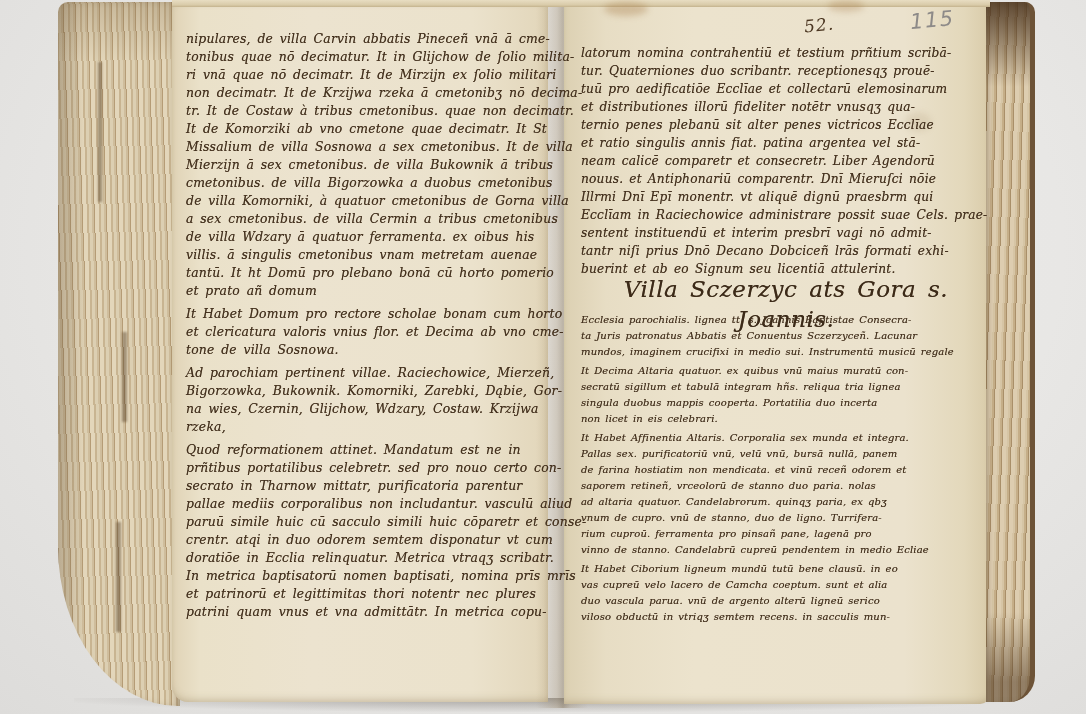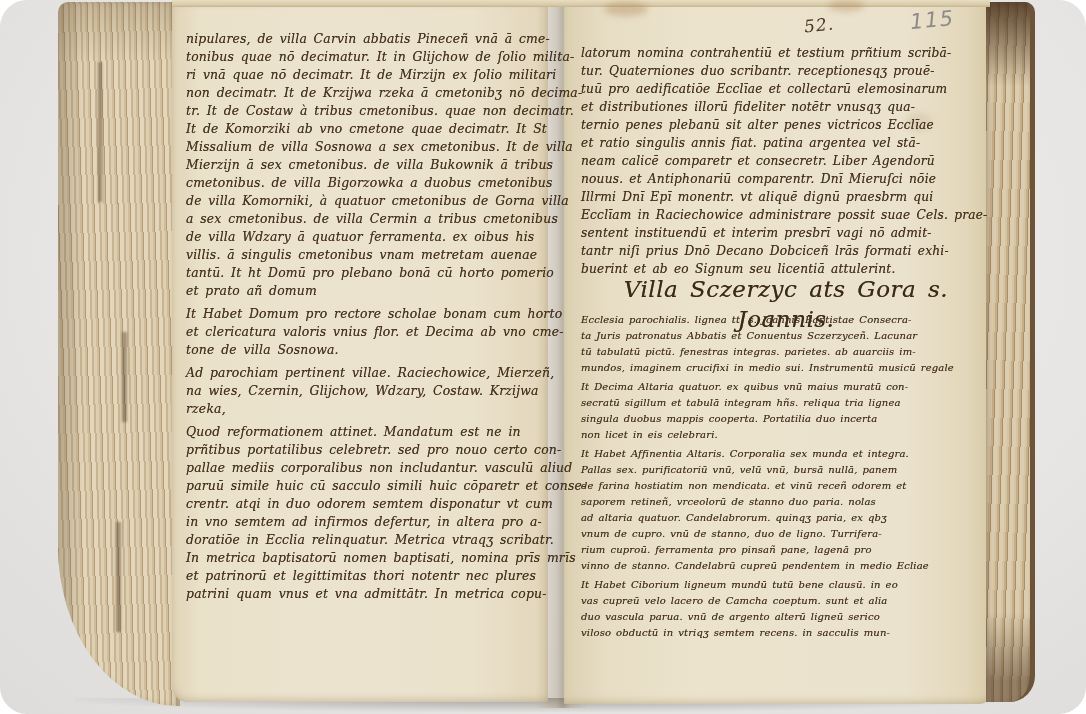--- a/index.html
+++ b/index.html
@@ -2,21 +2,20 @@
 <html><head>
 <meta charset="utf-8">
 <style>
   html,body{margin:0;padding:0;}
   .scene{
     position:relative;
     width:1086px;height:714px;
     overflow:hidden;
     background:radial-gradient(ellipse at 55% 35%, #ecebe9 0%, #e8e7e5 55%, #dddcda 100%);
     font-family:"DejaVu Serif", serif;
-    border-radius:27px;
   }
   
   .book-shadow{
     position:absolute;left:74px;top:698px;width:932px;height:14px;
     background:radial-gradient(ellipse at 50% 0%, rgba(110,105,100,.55) 0%, rgba(110,105,100,0) 75%);
   }
   .edge-left{
     position:absolute;left:58px;top:2px;width:122px;height:704px;
     border-radius:10px 0 0 120px / 10px 0 0 160px;
     background:
@@ -134,30 +133,31 @@
         <div class="ms-line">tantū. It ht Domū pro plebano bonā cū horto pomerio</div>
         <div class="ms-line">et prato añ domum</div>
       </div>
       <div class="ms-para">
         <div class="ms-line">It Habet Domum pro rectore scholae bonam cum horto</div>
         <div class="ms-line">et clericatura valoris vnius flor. et Decima ab vno cme-</div>
         <div class="ms-line">tone de villa Sosnowa.</div>
       </div>
       <div class="ms-para">
         <div class="ms-line">Ad parochiam pertinent villae. Raciechowice, Mierzeñ,</div>
+        <div class="ms-line">Bigorzowka, Bukownik. Komorniki, Zarebki, Dąbie, Gor-</div>
         <div class="ms-line">na wies, Czernin, Glijchow, Wdzary, Costaw. Krzijwa</div>
         <div class="ms-line">rzeka,</div>
       </div>
       <div class="ms-para">
         <div class="ms-line">Quod reformationem attinet. Mandatum est ne in</div>
         <div class="ms-line">prñtibus portatilibus celebretr. sed pro nouo certo con-</div>
+        <div class="ms-line">secrato in Tharnow mittatr, purificatoria parentur</div>
         <div class="ms-line">pallae mediis corporalibus non includantur. vasculū aliud</div>
         <div class="ms-line">paruū simile huic cū sacculo simili huic cōparetr et conse-</div>
         <div class="ms-line">crentr. atqi in duo odorem semtem disponatur vt cum</div>
-        <div class="ms-line">in vno semtem ad infirmos defertur, in altera pro a-</div>
         <div class="ms-line">doratiōe in Ecclia relinquatur. Metrica vtraqʒ scribatr.</div>
         <div class="ms-line">In metrica baptisatorū nomen baptisati, nomina prīs mrīs</div>
         <div class="ms-line">et patrinorū et legittimitas thori notentr nec plures</div>
         <div class="ms-line">patrini quam vnus et vna admittātr. In metrica copu-</div>
       </div>
     </div>
 
   <div class="folio-ink">52.</div>
   <div class="folio-pencil">115</div>
 
@@ -178,21 +178,20 @@
         <div class="ms-line">buerint et ab eo Signum seu licentiā attulerint.</div>
       </div>
     </div>
 
   <div class="heading">Villa Sczerzyc ats Gora s. Joannis.</div>
 
   <div class="ms text-right-bottom">
       <div class="ms-para">
         <div class="ms-line">Ecclesia parochialis. lignea tt. s. Joannis Baptistae Consecra-</div>
         <div class="ms-line">ta Juris patronatus Abbatis et Conuentus Sczerzyceñ. Lacunar</div>
-        <div class="ms-line">tū tabulatū pictū. fenestras integras. parietes. ab auarciis im-</div>
         <div class="ms-line">mundos, imaginem crucifixi in medio sui. Instrumentū musicū regale</div>
       </div>
       <div class="ms-para">
         <div class="ms-line">It Decima Altaria quatuor. ex quibus vnū maius muratū con-</div>
         <div class="ms-line">secratū sigillum et tabulā integram hñs. reliqua tria lignea</div>
         <div class="ms-line">singula duobus mappis cooperta. Portatilia duo incerta</div>
         <div class="ms-line">non licet in eis celebrari.</div>
       </div>
       <div class="ms-para">
         <div class="ms-line">It Habet Affinentia Altaris. Corporalia sex munda et integra.</div>

